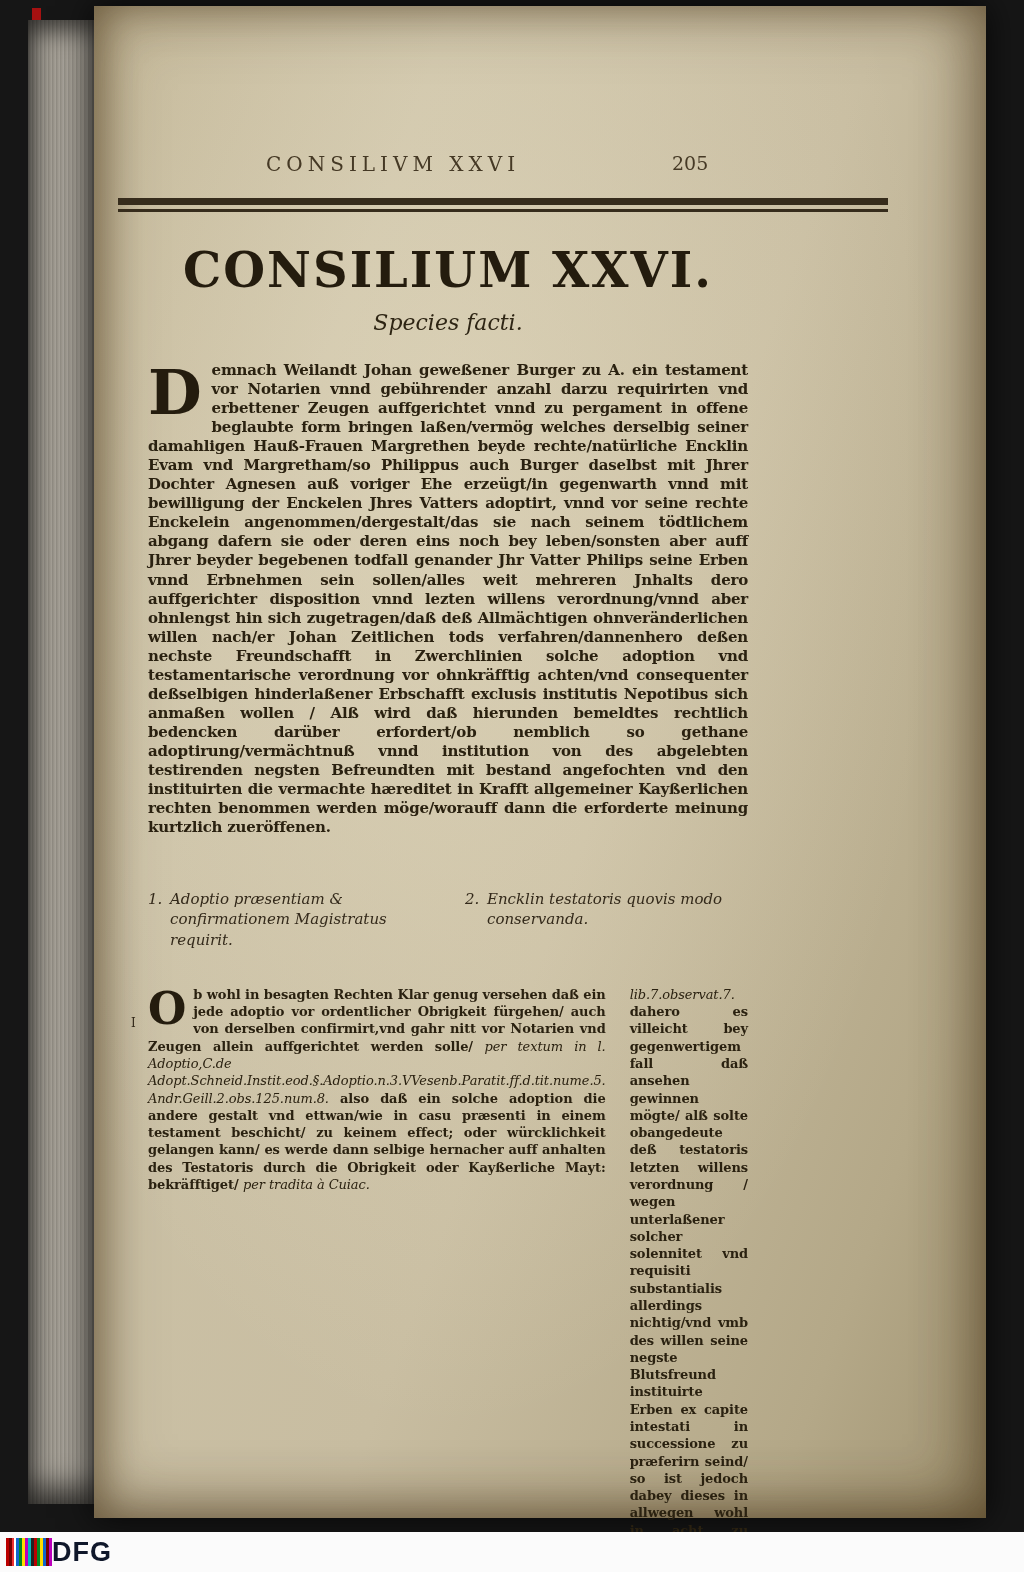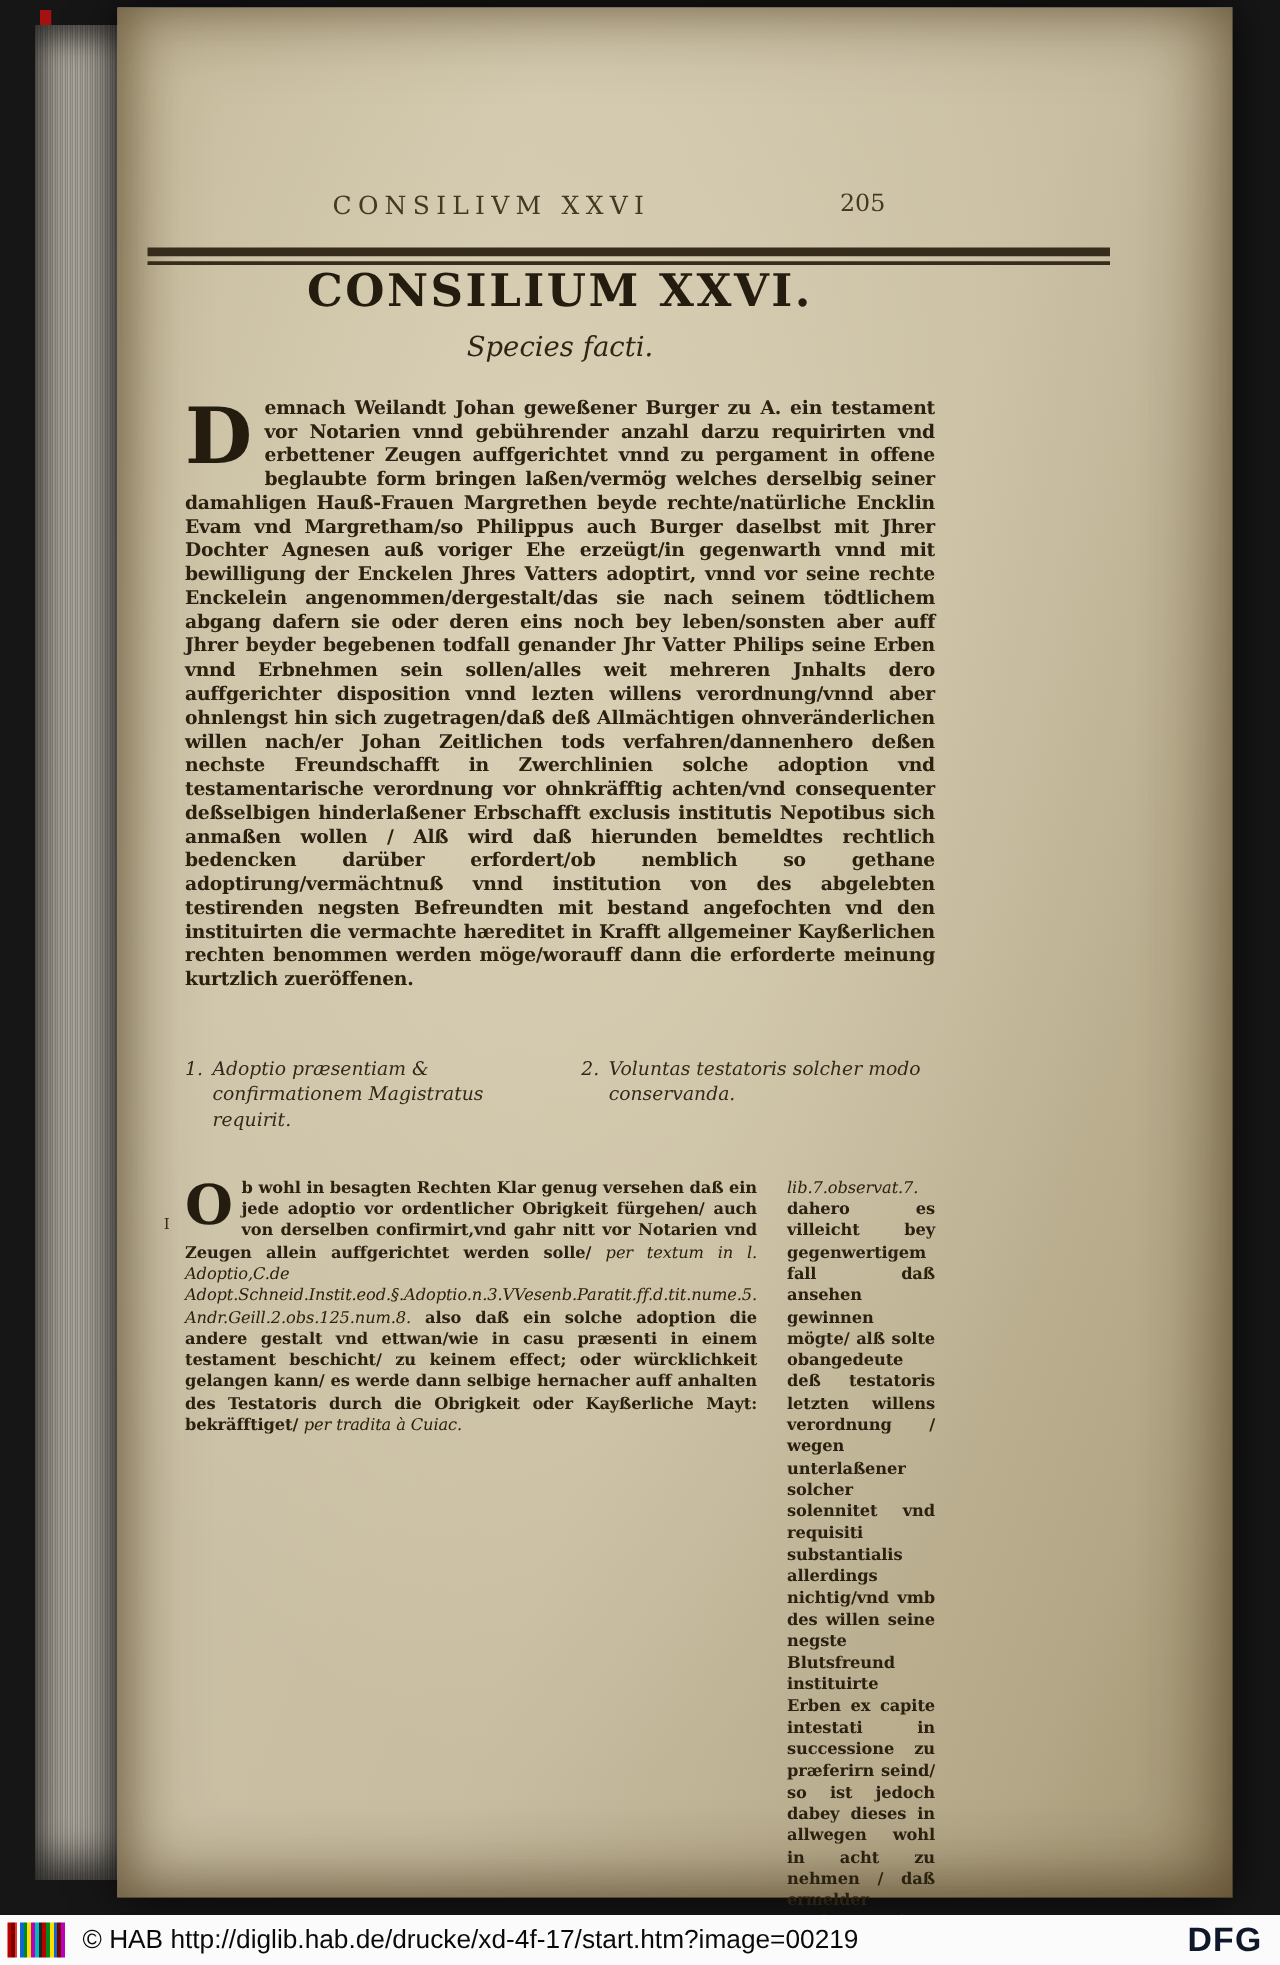--- a/index.html
+++ b/index.html
@@ -25,21 +25,21 @@
   .content { position:absolute; left:54px; top:0; width:600px; color:#2a2212; }
 
   .runhead { position:relative; margin-top:146px; height:26px; }
   .rtitle  { position:absolute; left:118px; font-size:20px; letter-spacing:5px; color:#453925; }
   .pnum    { position:absolute; left:524px; font-size:19px; color:#453925; }
 
   .rules   { margin:20px -140px 0 -30px; }
   .rule1   { height:7px; background:#362c1c; }
   .rule2   { height:3px; background:#362c1c; margin-top:4px; }
 
-  .title    { text-align:center; font-size:36px; font-weight:700; letter-spacing:2px; color:#241c0e; }
+  .title    { margin-top:30px; text-align:center; font-size:48px; font-weight:700; letter-spacing:2px; color:#241c0e; }
   .subtitle { margin-top:12px; text-align:center; font-style:italic; font-size:22px; color:#2e2514; }
 
   .species  { margin:26px 0 0 0; text-align:justify; font-size:15px; line-height:1.27;
               font-weight:700; letter-spacing:-0.2px; color:#2a2110; }
   .dropcap  { float:left; font-size:62px; line-height:52px; padding:6px 10px 0 0; font-weight:700; color:#241c0e; }
 
   .summaria-h { margin-top:34px; text-align:center; font-size:25px; letter-spacing:4px; font-weight:700; color:#241c0e; }
   .sum-items  { margin-top:52px; display:flex; gap:34px; }
   .sum-item   { flex:1; display:flex; font-style:italic; font-size:15px; line-height:1.35; color:#33291a; }
   .sum-num    { width:22px; flex:none; }
@@ -90,33 +90,32 @@
         <p class="species"><span class="dropcap">D</span><span>emnach Weilandt Johan geweßener Burger zu A. ein testament vor Notarien vnnd gebührender anzahl darzu requirirten vnd erbettener Zeugen auffgerichtet vnnd zu pergament in offene beglaubte form bringen laßen/vermög welches derselbig seiner damahligen Hauß-Frauen Margrethen beyde rechte/natürliche Encklin Evam vnd Margretham/so Philippus auch Burger daselbst mit Jhrer Dochter Agnesen auß voriger Ehe erzeügt/in gegenwarth vnnd mit bewilligung der Enckelen Jhres Vatters adoptirt, vnnd vor seine rechte Enckelein angenommen/dergestalt/das sie nach seinem tödtlichem abgang dafern sie oder deren eins noch bey leben/sonsten aber auff Jhrer beyder begebenen todfall genander Jhr Vatter Philips seine Erben vnnd Erbnehmen sein sollen/alles weit mehreren Jnhalts dero auffgerichter disposition vnnd lezten willens verordnung/vnnd aber ohnlengst hin sich zugetragen/daß deß Allmächtigen ohnveränderlichen willen nach/er Johan Zeitlichen tods verfahren/dannenhero deßen nechste Freundschafft in Zwerchlinien solche adoption vnd testamentarische verordnung vor ohnkräfftig achten/vnd consequenter deßselbigen hinderlaßener Erbschafft exclusis institutis Nepotibus sich anmaßen wollen / Alß wird daß hierunden bemeldtes rechtlich bedencken darüber erfordert/ob nemblich so gethane adoptirung/vermächtnuß vnnd institution von des abgelebten testirenden negsten Befreundten mit bestand angefochten vnd den instituirten die vermachte hæreditet in Krafft allgemeiner Kayßerlichen rechten benommen werden möge/worauff dann die erforderte meinung kurtzlich zueröffenen.</span></p>
 
 
         <div class="sum-items">
           <div class="sum-item">
             <span class="sum-num">1.</span>
             <span>Adoptio præsentiam &amp; confirmationem Magistratus requirit.</span>
           </div>
           <div class="sum-item">
             <span class="sum-num">2.</span>
-            <span>Voluntas testatoris solcher modo conservanda.</span>
+            <span>Encklin testatoris quovis modo conservanda.</span>
           </div>
         </div>
 
         <div class="columns">
           <span class="margin-note">I</span>
           <p class="col"><span class="dropcap2">O</span><span>b wohl in besagten Rechten Klar genug versehen daß ein jede adoptio vor ordentlicher Obrigkeit fürgehen/ auch von derselben confirmirt,vnd gahr nitt vor Notarien vnd Zeugen allein auffgerichtet werden solle/</span> <i class="cite">per textum in l. Adoptio,C.de Adopt.Schneid.Instit.eod.§.Adoptio.n.3.VVesenb.Paratit.ff.d.tit.nume.5. Andr.Geill.2.obs.125.num.8.</i> <span>also daß ein solche adoption die andere gestalt vnd ettwan/wie in casu præsenti in einem testament beschicht/ zu keinem effect; oder würcklichkeit gelangen kann/ es werde dann selbige hernacher auff anhalten des Testatoris durch die Obrigkeit oder Kayßerliche Mayt: bekräfftiget/</span> <i class="cite">per tradita à Cuiac.</i></p>
           <p class="col"><i class="cite">lib.7.observat.7.</i> <span>dahero es villeicht bey gegenwertigem fall daß ansehen gewinnen mögte/ alß solte obangedeute deß testatoris letzten willens verordnung / wegen unterlaßener solcher solennitet vnd requisiti substantialis allerdings nichtig/vnd vmb des willen seine negste Blutsfreund instituirte Erben ex capite intestati in successione zu præferirn seind/ so ist jedoch dabey dieses in allwegen wohl in acht zu nehmen / daß ermelder testirer seiner Hauß-Frauen aus voriger Ehe herkommene Enckelen vor die seinigen nit bloßlich allein adoptirt,vnnd angenommen/ sondern auch dabeneben vnnd zugleich dieselbige zu Erben eingesetzt/dero halben/ob gleich die fürgangene</span></p>
         </div>
 
       </div>
     </div>
   </div>
 
   <div class="footer">
     <div class="hab-logo"></div>
-    <div class="copyright">© HAB http://diglib.hab.de/drucke/xd-4f-17/start.htm?image=00219</div>
     <div class="dfg">DFG</div>
   </div>
 
 </div>
 
 </body></html>

